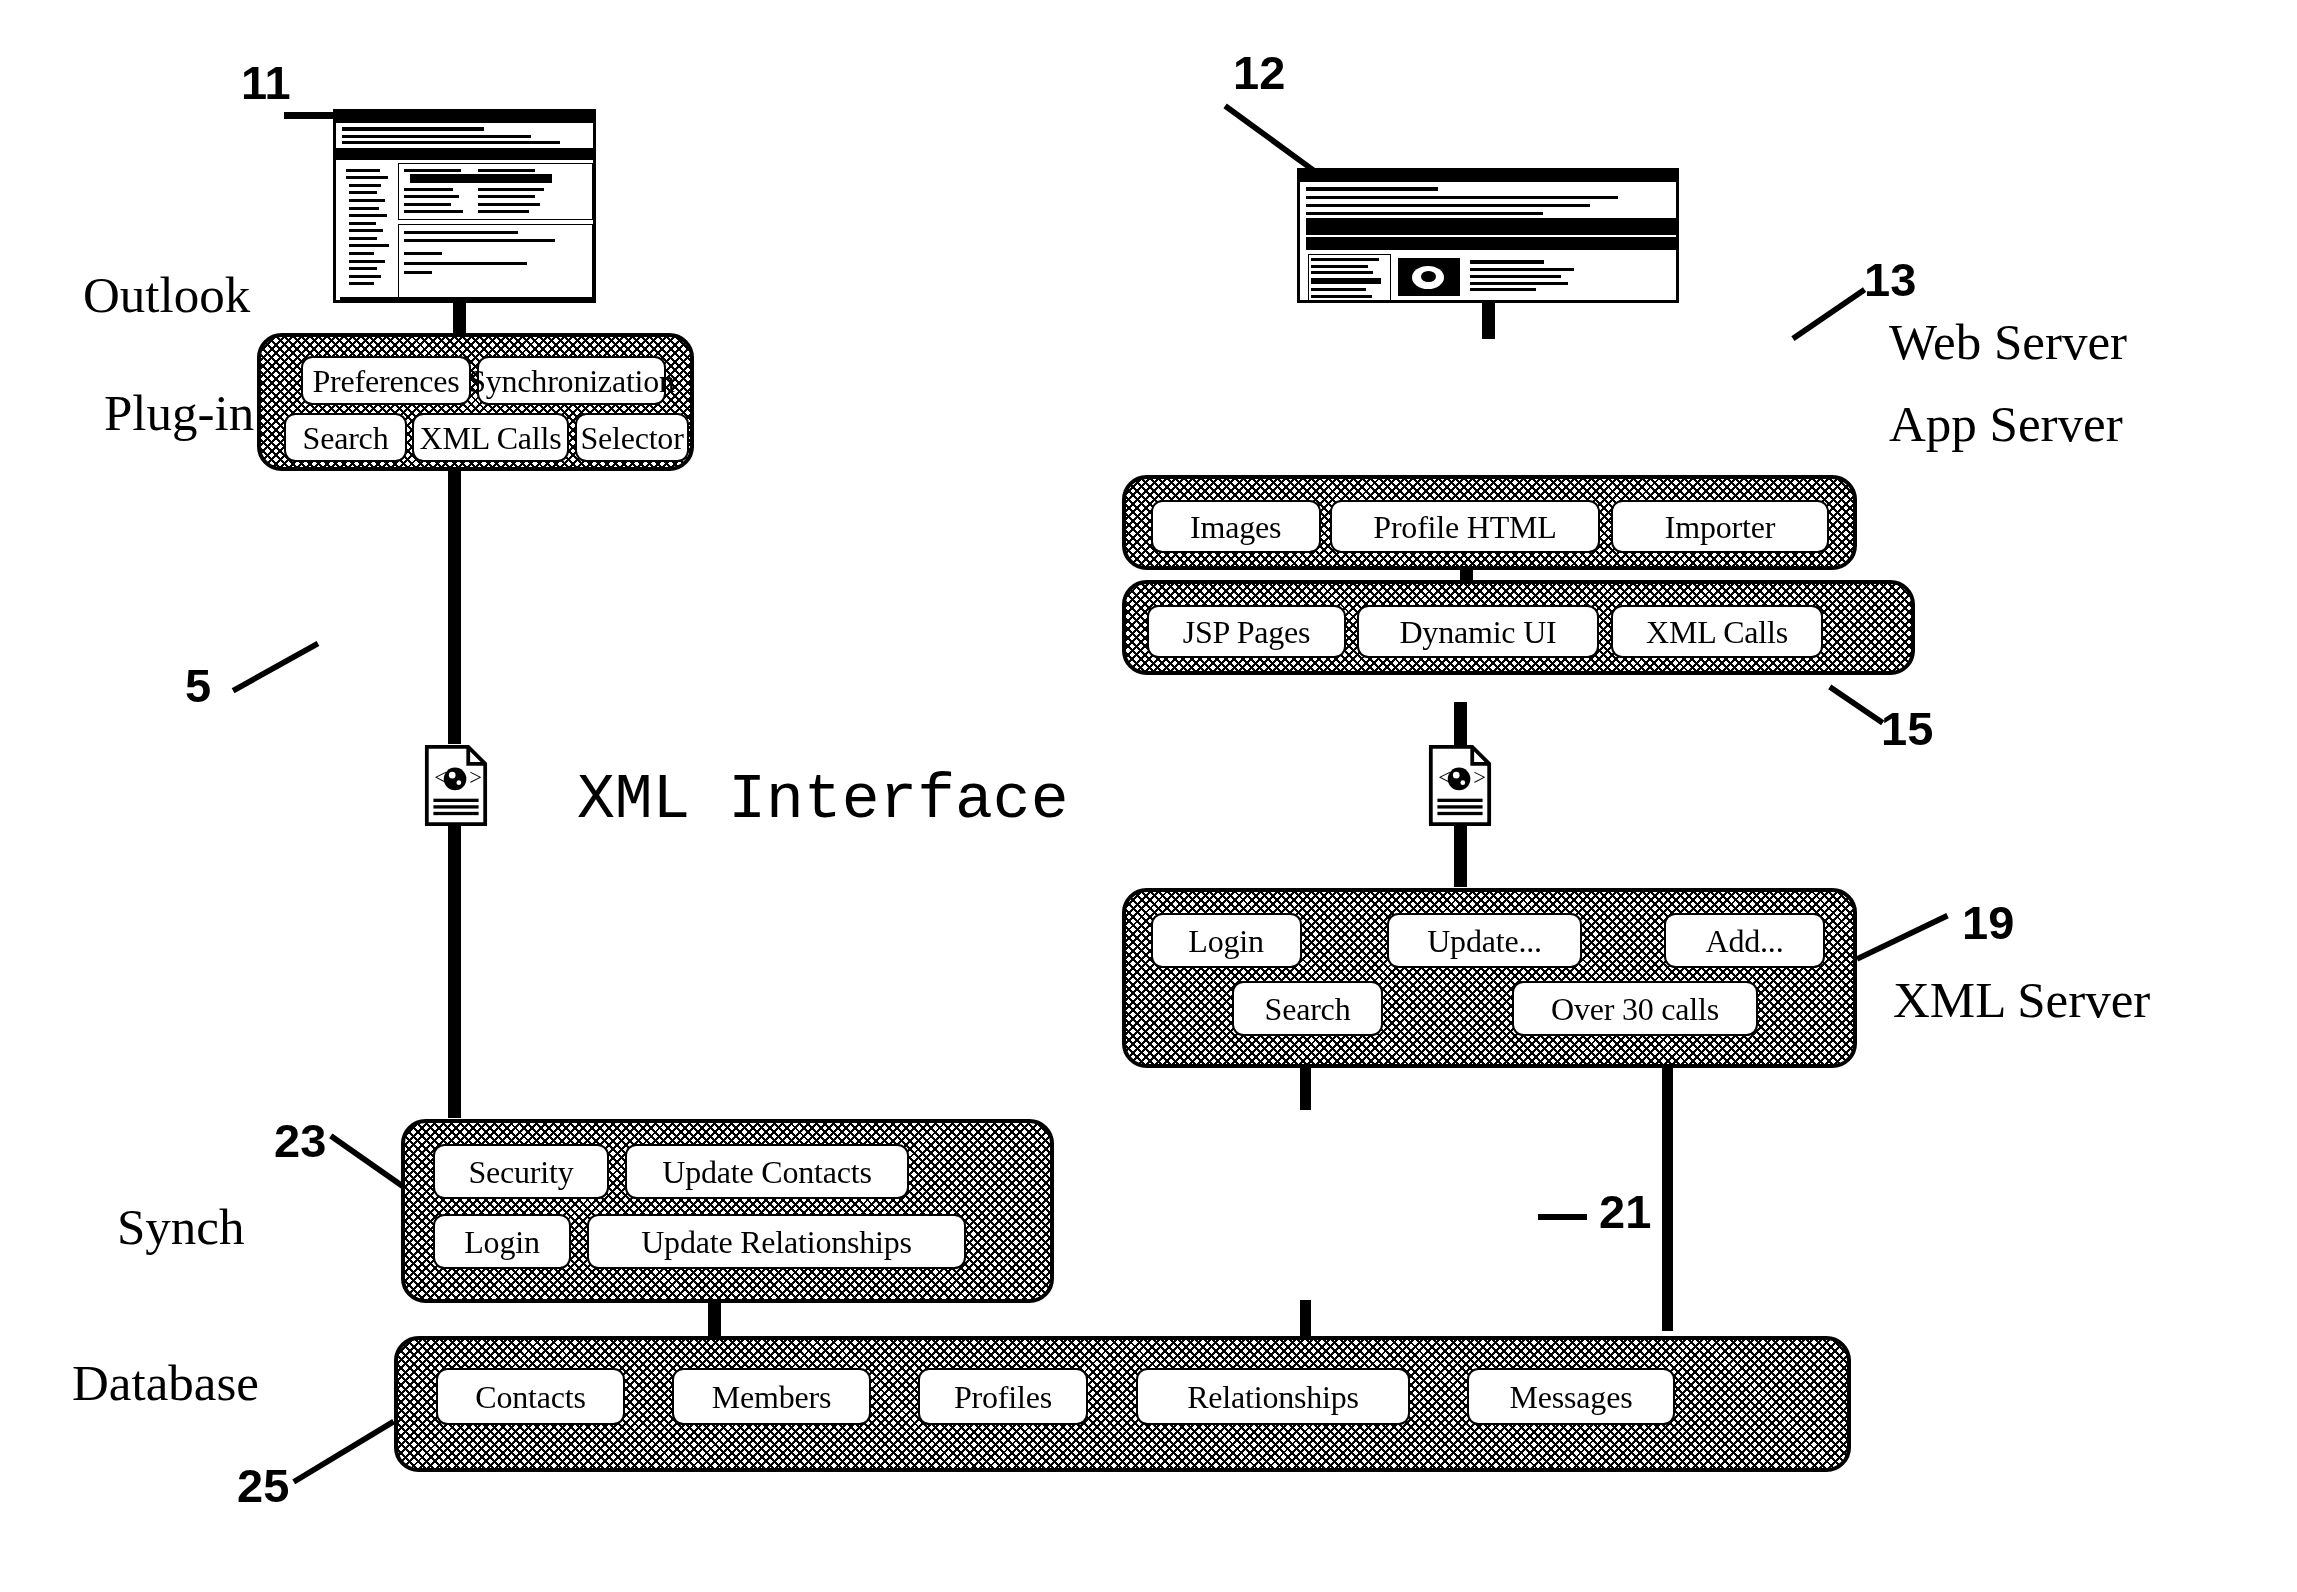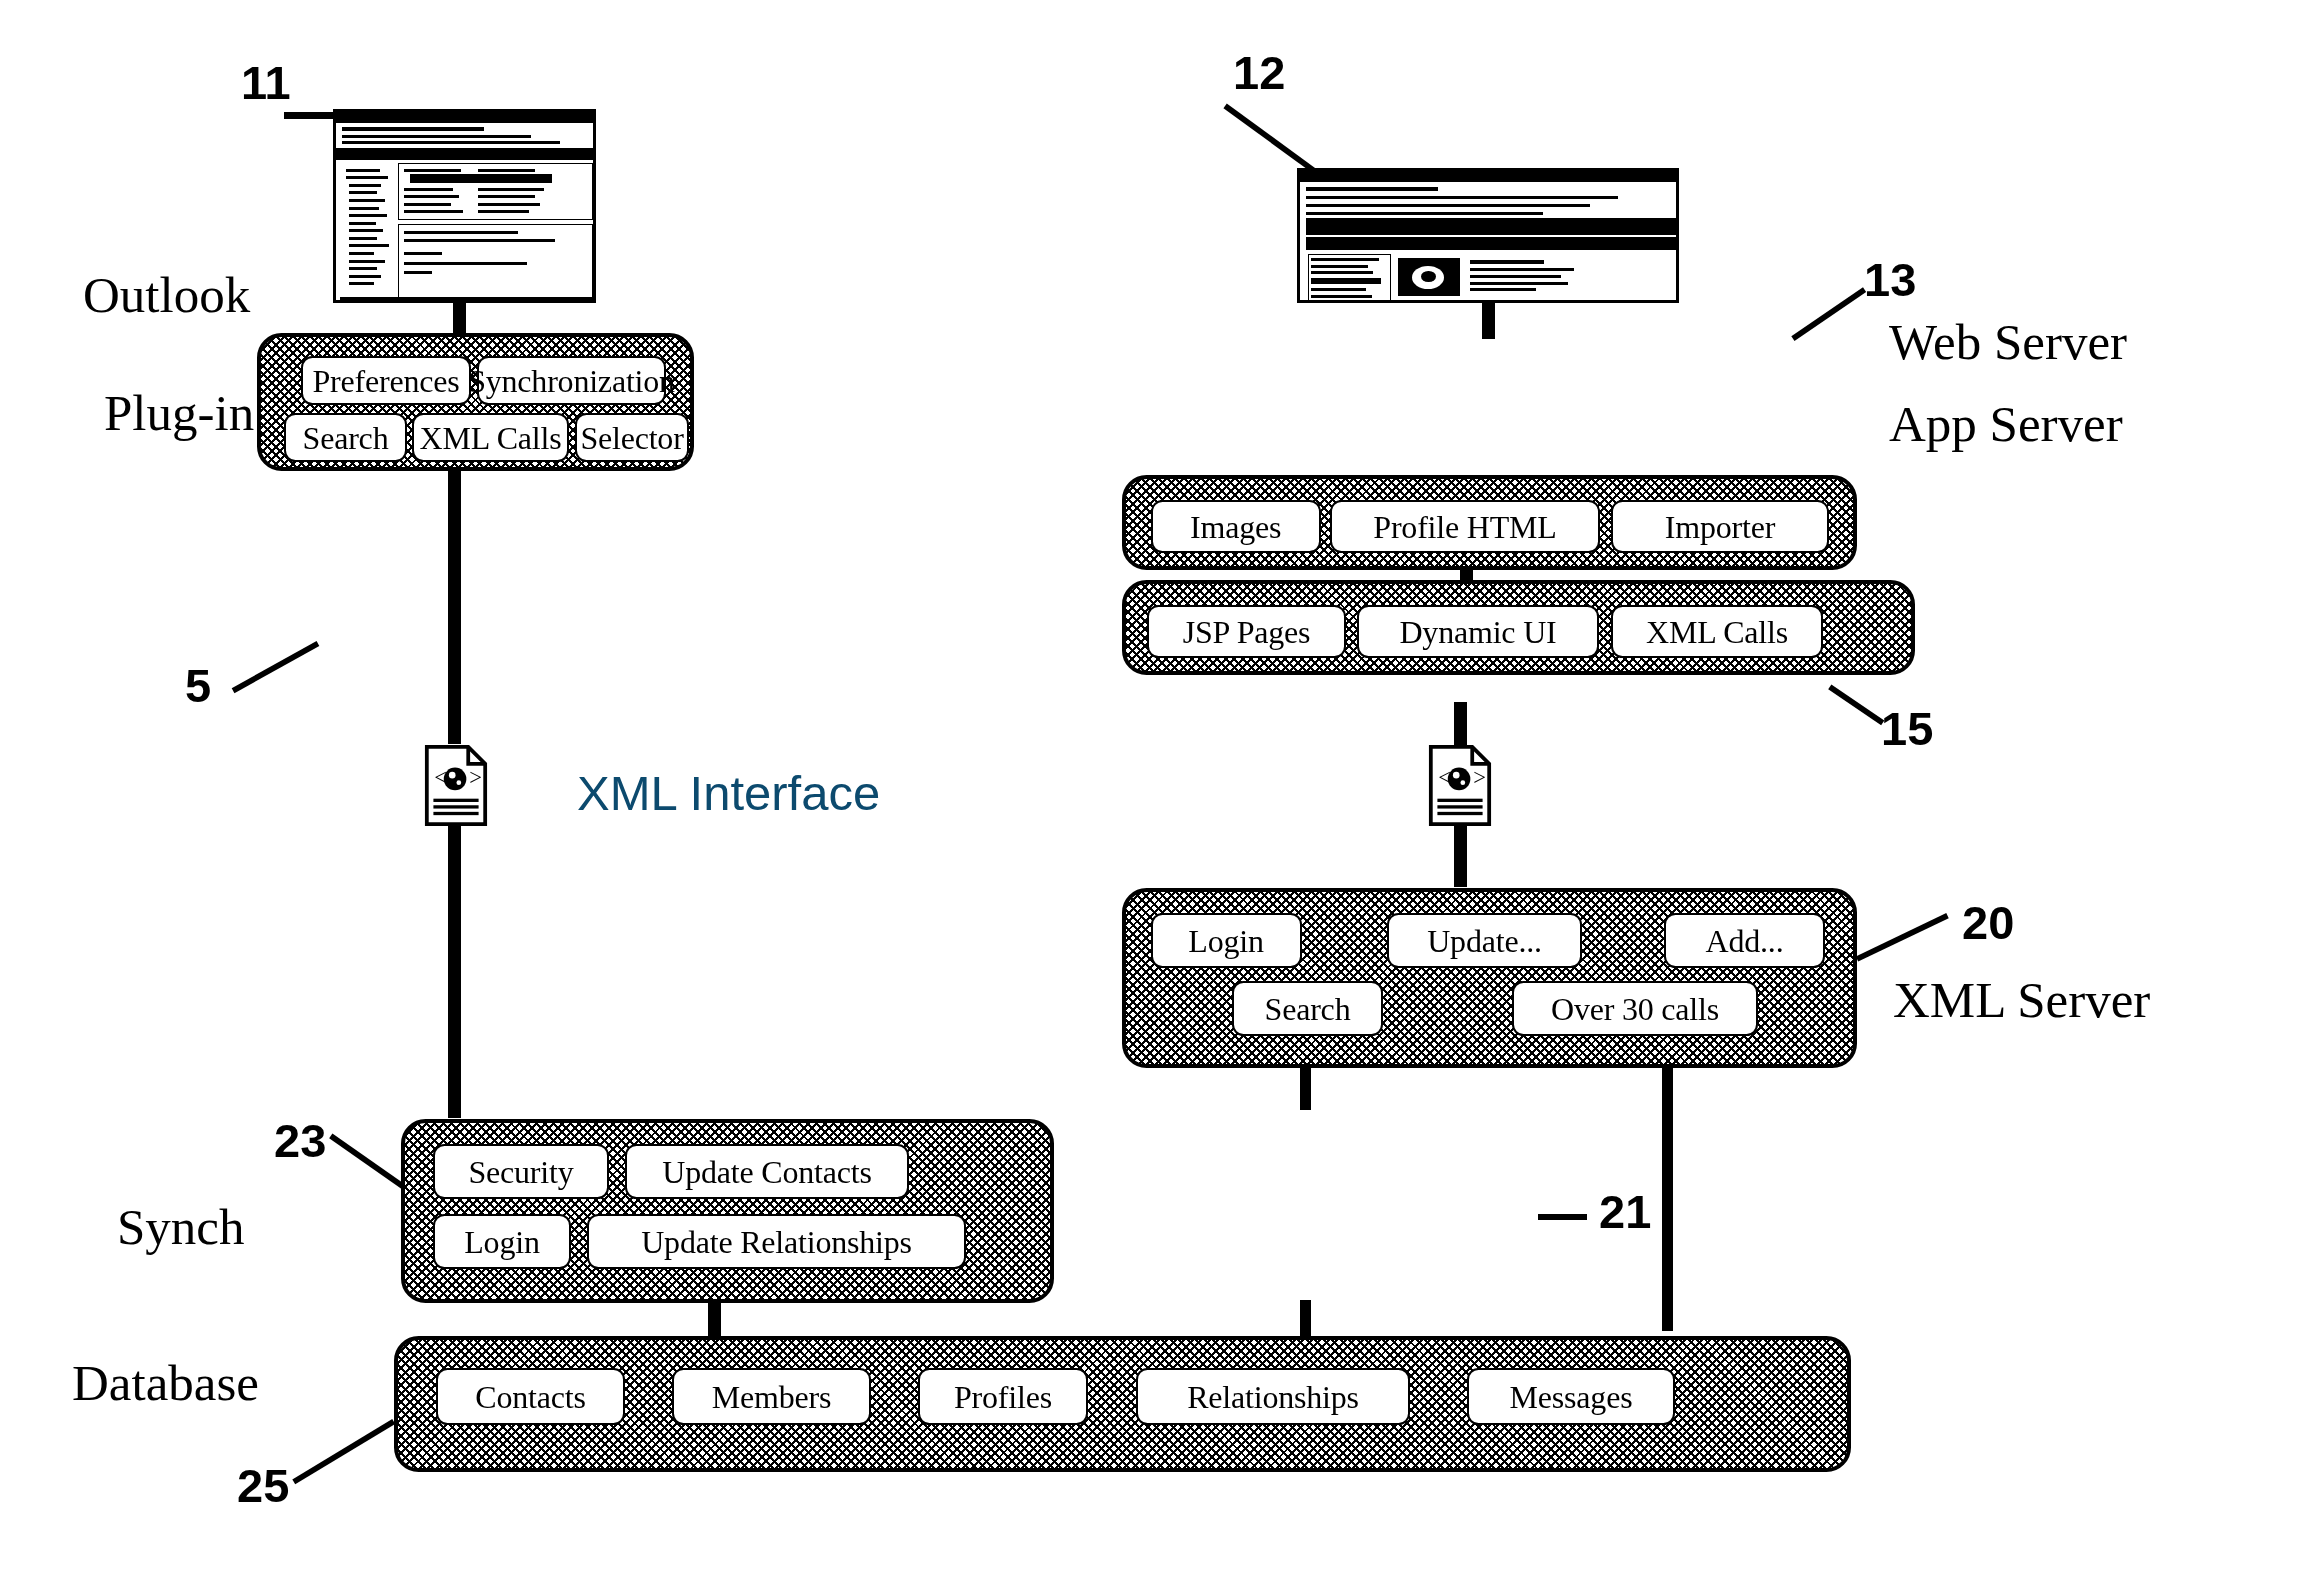--- a/index.html
+++ b/index.html
@@ -91,24 +91,24 @@
   .shot .band{position:absolute;background:#000;}
   .shot .panel{position:absolute;border:1.9px solid #000;box-sizing:border-box;}
   .shot .blob{position:absolute;background:#000;border-radius:50%;}
 
   
   .xml-doc{position:absolute;}
 
   
   .xml-caption{
     position:absolute;
-    font-family:Liberation Sans, sans-serif;
-    font-size:49px;
+    font-family:Liberation Mono, monospace;
+    font-size:63px;
     white-space:nowrap;
-    color:#0c4a6e;
+    color:#000000;
   }
 </style>
 </head>
 <body>
 
 <div id="page">
 
   <div class="ref-num" style="left:241px;top:59px;">11</div>
   <div class="conn" style="left:284px;top:112px;width:237px;height:6.6px;"></div>
 
@@ -267,21 +267,21 @@
     <text x="11" y="44" font-family="Liberation Serif, serif" font-size="24" fill="#000">&lt;</text>
     <text x="48" y="44" font-family="Liberation Serif, serif" font-size="24" fill="#000">&gt;</text>
     <circle cx="33" cy="37" r="12" fill="#000"></circle>
     <circle cx="30" cy="33" r="3.5" fill="#fff"></circle>
     <circle cx="37" cy="41" r="2.5" fill="#fff"></circle>
     <rect x="10" y="58" width="48" height="3.5" fill="#000"></rect>
     <rect x="10" y="65" width="48" height="3.5" fill="#000"></rect>
     <rect x="10" y="72" width="48" height="3.5" fill="#000"></rect>
   </svg>
 
-  <div class="ref-num" style="left:1962px;top:899px;">20</div>
+  <div class="ref-num" style="left:1962px;top:899px;">19</div>
   <svg class="abs" style="left:1853px;top:910px;width:123px;height:66px;overflow:visible;" viewBox="0 0 130 70" width="123" height="66">
     <line x1="4" y1="52" x2="100" y2="6" stroke="#000" stroke-width="6"></line>
   </svg>
   <div class="side-label" style="left:1893px;top:975px;">XML Server</div>
 
   <div class="module" style="left:1122px;top:888px;width:735px;height:180px;">
     <div class="cell" style="left:24.6px;top:21px;width:151px;height:55px;">Login</div>
     <div class="cell" style="left:261px;top:21px;width:195px;height:55px;">Update...</div>
     <div class="cell" style="left:538px;top:21px;width:161px;height:55px;">Add...</div>
     <div class="cell" style="left:106px;top:89px;width:151px;height:55px;">Search</div>

